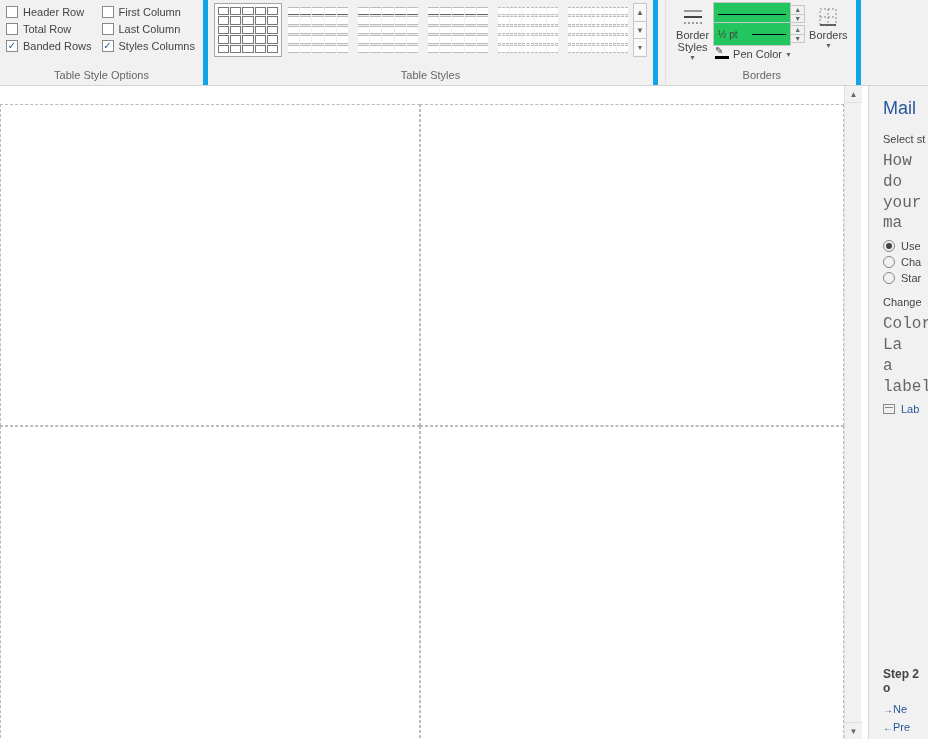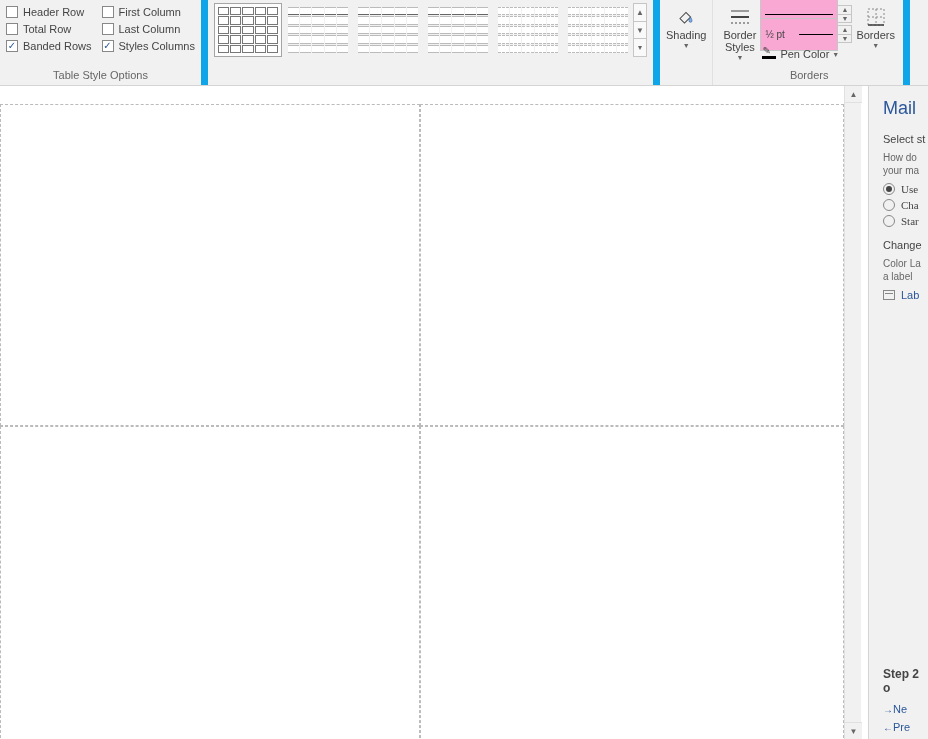--- a/index.html
+++ b/index.html
@@ -1,18 +1,18 @@
 <!DOCTYPE html>
 <html><head>
 <meta charset="utf-8">
 <style>
   * { box-sizing: border-box; margin: 0; padding: 0; }
   body { font-family: "Segoe UI", Tahoma, sans-serif; font-size: 11px; color: #444; background: #fff; width: 928px; height: 739px; overflow: hidden; position: relative; }
   .ribbon { background: #f1f1f1; border-bottom: 1px solid #d4d4d4; height: 86px; display: flex; align-items: stretch; position: relative; }
-  .group { display: flex; flex-direction: column; justify-content: flex-end; border-right: 7px solid #0ea5e9; padding: 3px 6px 2px 6px; height: 100%; position: relative; }
+  .group { display: flex; flex-direction: column; justify-content: flex-end; border-right: 5px solid #0ea5e9; padding: 3px 6px 2px 6px; height: 100%; position: relative; }
   .group-label { text-align: center; font-size: 11px; color: #666; margin-top: 2px; padding-bottom: 2px; }
   .group-body { display: flex; flex: 1; align-items: flex-start; }
   
   .checks { display: grid; grid-template-columns: auto auto; column-gap: 10px; row-gap: 5px; padding-top: 3px; padding-right: 4px; }
   .chk { display: flex; align-items: center; cursor: pointer; white-space: nowrap; }
   .chk .box { width: 12px; height: 12px; border: 1px solid #888; margin-right: 5px; display: flex; align-items: center; justify-content: center; font-size: 10px; line-height: 1; color: #2b579a; background: #fff; }
   .chk .box.checked::before { content: "✓"; }
   
   .gallery-wrap { display: flex; align-items: flex-start; }
   .style-gallery { display: flex; gap: 2px; margin-right: 1px; }
@@ -26,21 +26,21 @@
   .gallery-spin .sp { flex:1; display:flex; align-items:center; justify-content:center; font-size:8px; color:#666; cursor:pointer; border-bottom:1px solid #c6c6c6; background:#f9f9f9; }
   .gallery-spin .sp:last-child { border-bottom: none; }
   
   .bigbtn { display:flex; flex-direction:column; align-items:center; justify-content:flex-start; padding:2px 4px 0 4px; cursor:pointer; text-align:center; }
   .bigbtn .ic { width: 20px; height: 20px; display:flex; align-items:center; justify-content:center; font-size: 18px; margin-top:2px; margin-bottom:2px; }
   .bigbtn .lab { font-size: 11px; color:#444; line-height:1.1; }
   .bigbtn .dd { font-size: 7px; color:#666; margin-top:1px; }
   
   .borders-mini { display:flex; flex-direction:column; gap:2px; padding-top:2px; min-width:92px; }
   .mini-row { display:flex; align-items:center; height:18px; }
-  .linestyle-box { flex:1; border:1px solid #c6c6c6; background:#f9a8d4; height:33px; display:flex; align-items:center; padding:0 4px; font-size:10px; justify-content: space-between; }
+  .linestyle-box { flex:1; border:1px solid #c6c6c6; background:#22c55e; height:24px; display:flex; align-items:center; padding:0 4px; font-size:10px; justify-content: space-between; }
   .spin-sm { width:14px; border:1px solid #c6c6c6; border-left:none; display:flex; flex-direction:column; height:18px; }
   .spin-sm div { flex:1; font-size:7px; display:flex; align-items:center; justify-content:center; color:#666; cursor:pointer; }
   .spin-sm div:first-child { border-bottom:1px solid #c6c6c6; }
   .penline { display:inline-block; width:34px; height:0; border-top:1px solid #000; vertical-align:middle; margin-left:4px; }
   .pencolor-ic { width:14px; height:14px; display:inline-flex; flex-direction:column; margin-right:4px; }
   .pencolor-ic .pen { font-size:10px; line-height:8px; }
   .pencolor-ic .bar { height:3px; background:#000; margin-top:1px; }
   .dd-caret { font-size:7px; color:#666; margin-left:3px; }
   
   .workspace { position:absolute; top:86px; left:0; right:0; bottom:0; display:flex; }
@@ -50,22 +50,22 @@
   .tcell { position:absolute; border:1px dashed #bbb; }
   .doc-scrollbar { width:17px; background:#f1f1f1; border-left:1px solid #e0e0e0; position:relative; }
   .sarrow { position:absolute; left:0; width:17px; height:17px; background:#f1f1f1; display:flex; align-items:center; justify-content:center; font-size:8px; color:#666; cursor:pointer; }
   .sarrow.top { top:0; border-bottom:1px solid #e0e0e0; }
   .sarrow.bot { bottom:0; border-top:1px solid #e0e0e0; }
   .thumb { position:absolute; left:2px; width:13px; background:#c6c6c6; border-radius:0; }
   
   .mailpane { position:absolute; left:868px; top:86px; width:60px; bottom:0; background:#f1f1f1; border-left:1px solid #d4d4d4; padding:12px 0 0 14px; overflow:hidden; }
   .mp-title { color:#2b579a; font-size:18px; font-weight:400; margin-bottom:14px; }
   .mp-h { font-weight:400; color:#444; font-size:11px; margin-bottom:6px; }
-  .mp-txt { font-size:10px; color:#666; line-height:1.3; margin-bottom:6px; }
-  .radio { display:flex; margin-bottom:4px; cursor:pointer;font-family:Liberation Serif, serif; }
+  .mp-txt { font-size:16px; color:#666; line-height:1.3; margin-bottom:6px;font-family:Liberation Mono, monospace; }
+  .radio { display:flex; margin-bottom:4px; cursor:pointer; }
   .radio .r { width:12px; height:12px; border:1px solid #888; border-radius:50%; margin-right:6px; display:flex; align-items:center; justify-content:center; }
   .radio .r.sel::after { content:""; width:6px; height:6px; background:#444; border-radius:50%; }
   .link { color:#2b579a; cursor:pointer; font-size:11px; display:flex; align-items:center; }
   .link .ar { font-size:10px; }
   .mp-bottom { position:absolute; bottom:6px; left:14px; right:0; }
   .mp-step { font-weight:600; color:#444; font-size:12px; margin-bottom:8px; }
   .lbl-ic { display:inline-block; width:12px; height:10px; border:1px solid #888; margin-right:6px; position:relative; }
   .lbl-ic::before { content:""; position:absolute; left:1px; top:2px; right:1px; border-top:1px solid #888; }
   .grp-shading .ic svg { width:18px; height:18px; }
 </style>
@@ -271,35 +271,24 @@
             <div class="cell-dashed"></div>
             <div class="cell-dashed"></div>
           </div>
       </div>
       <div class="gallery-spin">
         <div class="sp">▲</div>
         <div class="sp">▼</div>
         <div class="sp">▾</div>
       </div>
     </div>
+    <div class="group-label">Table Styles</div>
   </div>
 
   <div class="group grp-shading" style="border-right:1px solid #e0e0e0; padding-left:2px; padding-right:2px;">
-    <div class="group-body">
-      <div class="bigbtn">
-        <span class="ic">
-          <svg viewBox="0 0 24 24">
-              <path d="M4 14 L12 6 L18 12 L10 20 Z" fill="none" stroke="#444" stroke-width="1.4"></path>
-              <path d="M18 12 Q20 15 20 17 A2 2 0 1 1 16 17 Q16 15 18 12 Z" fill="#7fb2e5" stroke="#2b579a" stroke-width="0.8"></path>
-            </svg>
-        </span>
-        <span class="lab">Shading</span>
-        <span class="dd">▼</span>
-      </div>
-    </div>
     <div class="group-label">&nbsp;</div>
   </div>
 
   <div class="group" style="padding-right:4px;">
     <div class="group-body" style="align-items:flex-start;">
       <div class="bigbtn" style="padding-top:2px;">
         <span class="ic" style="font-size:14px; width:22px;">
           <svg width="22" height="20" viewBox="0 0 22 20">
               <line x1="2" y1="4" x2="20" y2="4" stroke="#444" stroke-width="1"></line>
               <line x1="2" y1="10" x2="20" y2="10" stroke="#444" stroke-width="2"></line>

